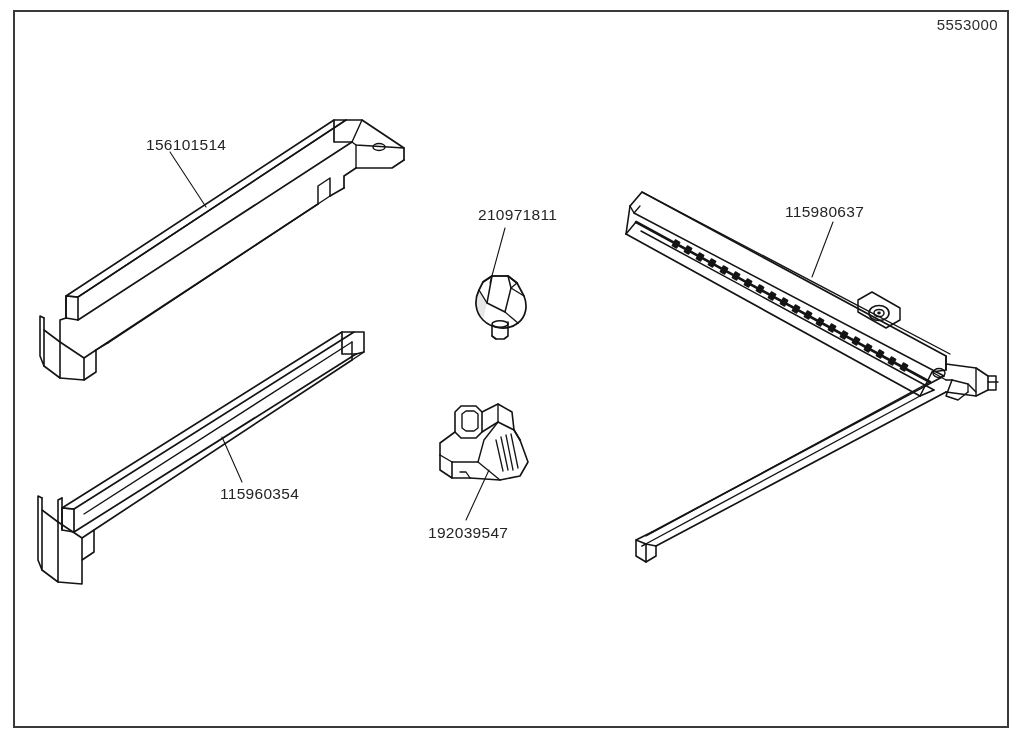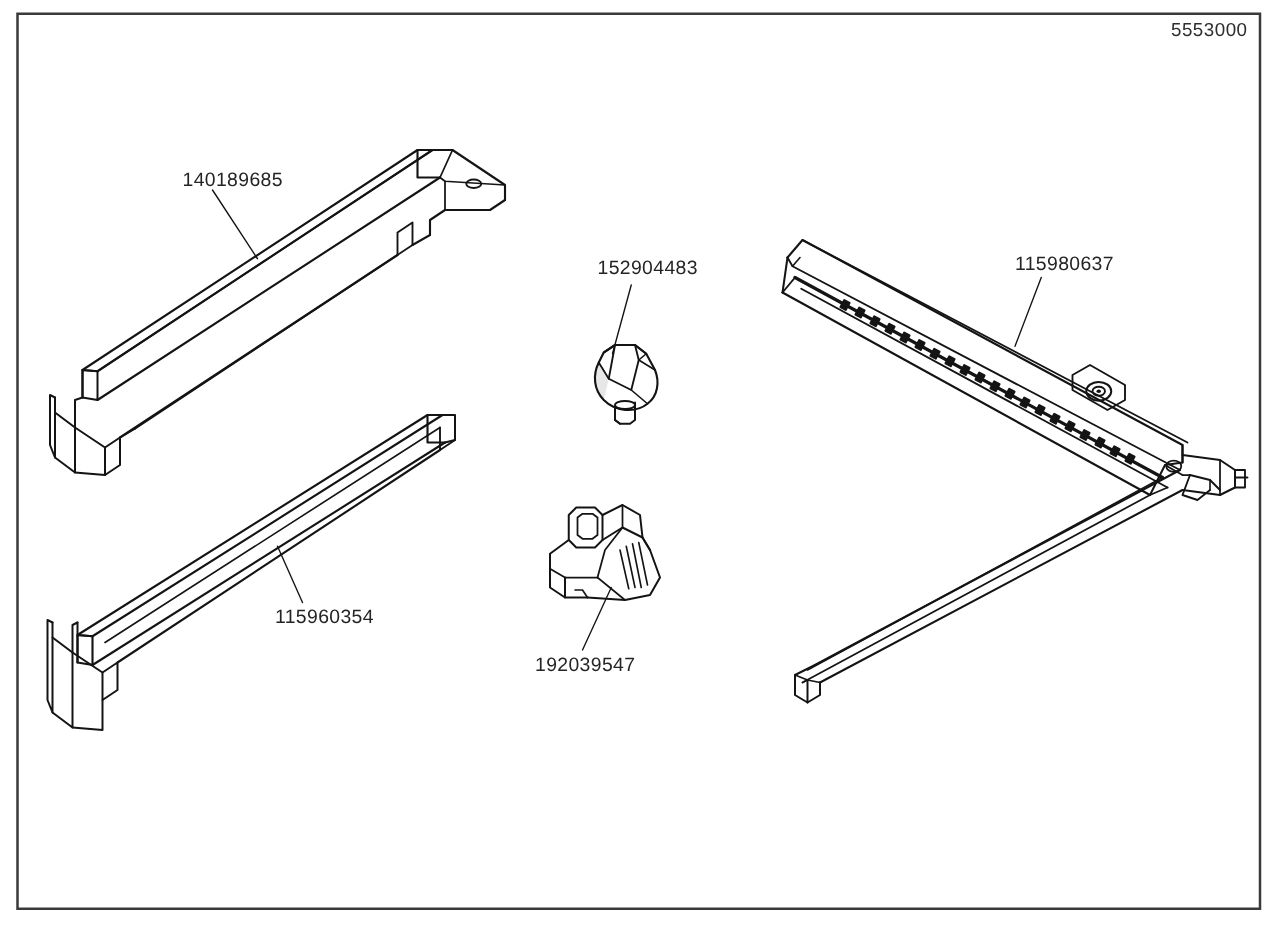--- a/index.html
+++ b/index.html
@@ -49,21 +49,21 @@
     position: absolute;
     font-size: 15.5px;
     color: #242426;
     letter-spacing: 0.3px;
     white-space: nowrap;
   }
   #label-115960353 { left: 146px; top: 136px; }
   #label-115960354 { left: 196px; top: 485px; margin-left: 24px; }
   #label-116610484 { left: 478px; top: 206px; }
   #label-116610843 { left: 428px; top: 524px; }
-  #label-115980637 { left: 812px; top: 203px; text-align: right; }
+  #label-115980637 { left: 785px; top: 203px; text-align: right; }
 </style>
 </head>
 <body>
 
 <div id="page">
 
   <div id="frame-border"></div>
 
   <div class="sheet-number">5553000</div>
 
@@ -257,23 +257,23 @@
         <path d="M 646 562 L 656 556 L 656 546" stroke-width="1.6"></path>
         <path d="M 646 544 L 656 546" stroke-width="1.4"></path>
         <path d="M 642 546 L 646 544" stroke-width="1.3"></path>
       </g>
 
       <path d="M 833 222 L 812 277" stroke-width="1.1"></path>
 
     </g>
   </svg>
 
-  <div class="part-label" id="label-115960353">140189685</div>
+  <div class="part-label" id="label-115960353">156101514</div>
 
   <div class="part-label" id="label-115960354">115960354</div>
 
-  <div class="part-label" id="label-116610484">152904483</div>
+  <div class="part-label" id="label-116610484">210971811</div>
 
   <div class="part-label" id="label-116610843">192039547</div>
 
   <div class="part-label" id="label-115980637">115980637</div>
 
 </div>
 
 </body></html>

